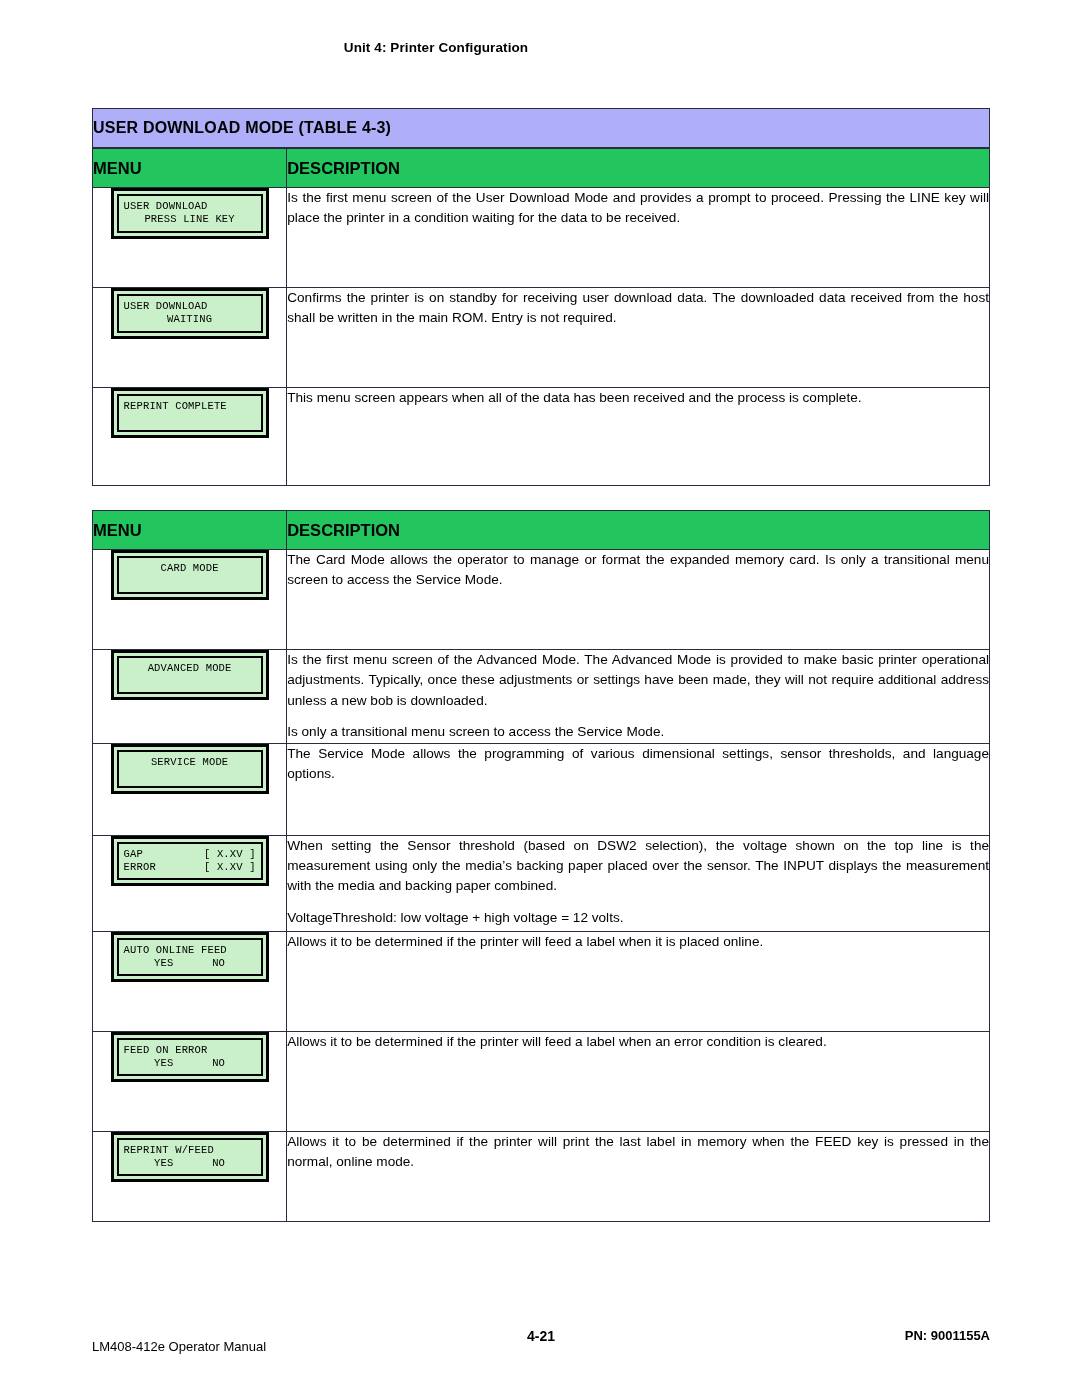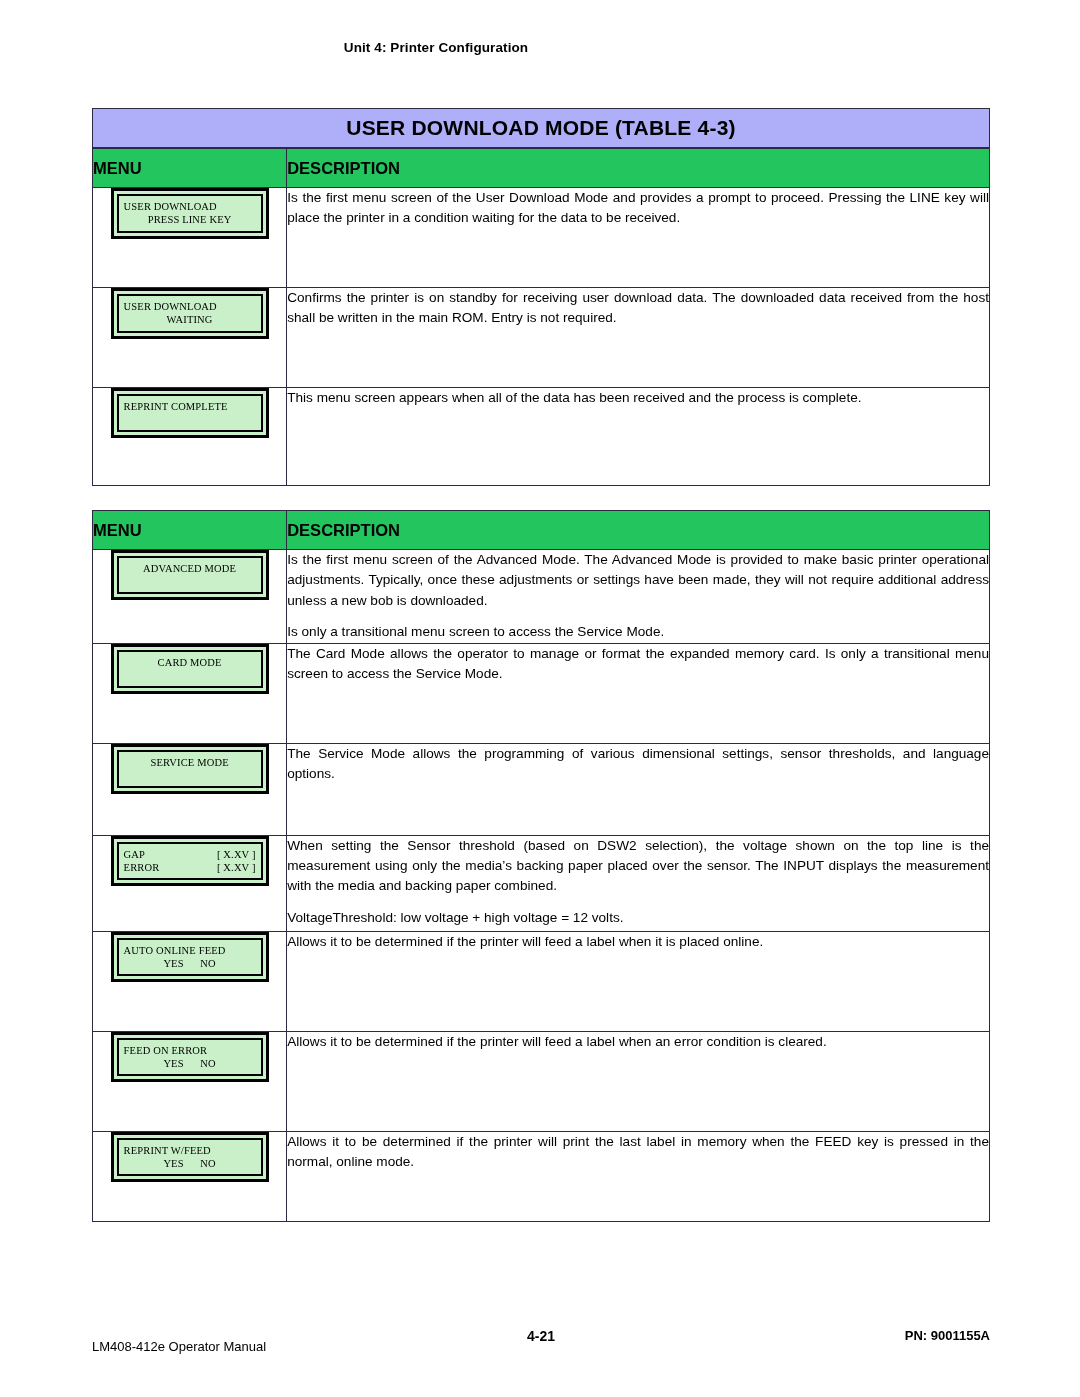--- a/index.html
+++ b/index.html
@@ -44,22 +44,22 @@
     table-layout: fixed;
   }
   .tbl td, .tbl th {
     border: 1px solid #2b2b40;
     padding: 0;
     vertical-align: top;
   }
 
   .title-bar {
     background: #aeaef9;
-    text-align: center;
-    font-size: 21px;
+    text-align: left;
+    font-size: 16px;
     font-weight: bold;
     letter-spacing: 0.2px;
     height: 38px;
     vertical-align: middle !important;
     border-bottom: 2px solid #2b2b40 !important;
   }
   .subhead {
     background: #22c55e;
     text-align: left;
     font-size: 16.5px;
@@ -101,21 +101,21 @@
   .lcd-inner {
     border: 2px solid #000000;
     background: #c9f0c9;
     box-sizing: border-box;
     padding: 4px 5px 4px 5px;
     min-height: 38px;
     font-size: 10.5px;
     line-height: 1.28;
     letter-spacing: 0.15px;
     text-align: left;
-    font-family: Liberation Serif, serif;
+    font-family: Liberation Mono, monospace;
   }
   .lcd-line { white-space: pre; display: block; }
   .lcd-line.center { text-align: center; }
   .lcd-line.split {
     display: flex;
     justify-content: space-between;
   }
 
   
   .footer {
@@ -183,37 +183,37 @@
   <table class="tbl" id="table-1" style="top:510px;">
     <colgroup>
         <col class="col-menu">
         <col class="col-desc">
       </colgroup>
     <tbody>
         <tr>
           <td class="subhead">MENU</td>
           <td class="subhead">DESCRIPTION</td>
         </tr>
+        <tr style="height: 100px;">
+          <td class="menu-cell"><div class="lcd"><div class="lcd-inner">
+                <div class="lcd-line center">CARD MODE</div>
+                <div class="lcd-line"></div>
+              </div></div></td>
+          <td class="desc-cell">
+            <p>The Card Mode allows the operator to manage or format the expanded memory card. Is only a transitional menu screen to access the Service Mode.</p>
+          </td>
+        </tr>
         <tr style="height: 90px;">
           <td class="menu-cell"><div class="lcd"><div class="lcd-inner">
                 <div class="lcd-line center">ADVANCED MODE</div>
                 <div class="lcd-line"></div>
               </div></div></td>
           <td class="desc-cell">
             <p>Is the first menu screen of the Advanced Mode. The Advanced Mode is provided to make basic printer operational adjustments. Typically, once these adjustments or settings have been made, they will not require additional address unless a new bob is downloaded.</p>
             <p class="nojust">Is only a transitional menu screen to access the Service Mode.</p>
-          </td>
-        </tr>
-        <tr style="height: 100px;">
-          <td class="menu-cell"><div class="lcd"><div class="lcd-inner">
-                <div class="lcd-line center">CARD MODE</div>
-                <div class="lcd-line"></div>
-              </div></div></td>
-          <td class="desc-cell">
-            <p>The Card Mode allows the operator to manage or format the expanded memory card. Is only a transitional menu screen to access the Service Mode.</p>
           </td>
         </tr>
         <tr style="height: 92px;">
           <td class="menu-cell"><div class="lcd"><div class="lcd-inner">
                 <div class="lcd-line center">SERVICE MODE</div>
                 <div class="lcd-line"></div>
               </div></div></td>
           <td class="desc-cell">
             <p>The Service Mode allows the programming of various dimensional settings, sensor thresholds, and language options.</p>
           </td>

